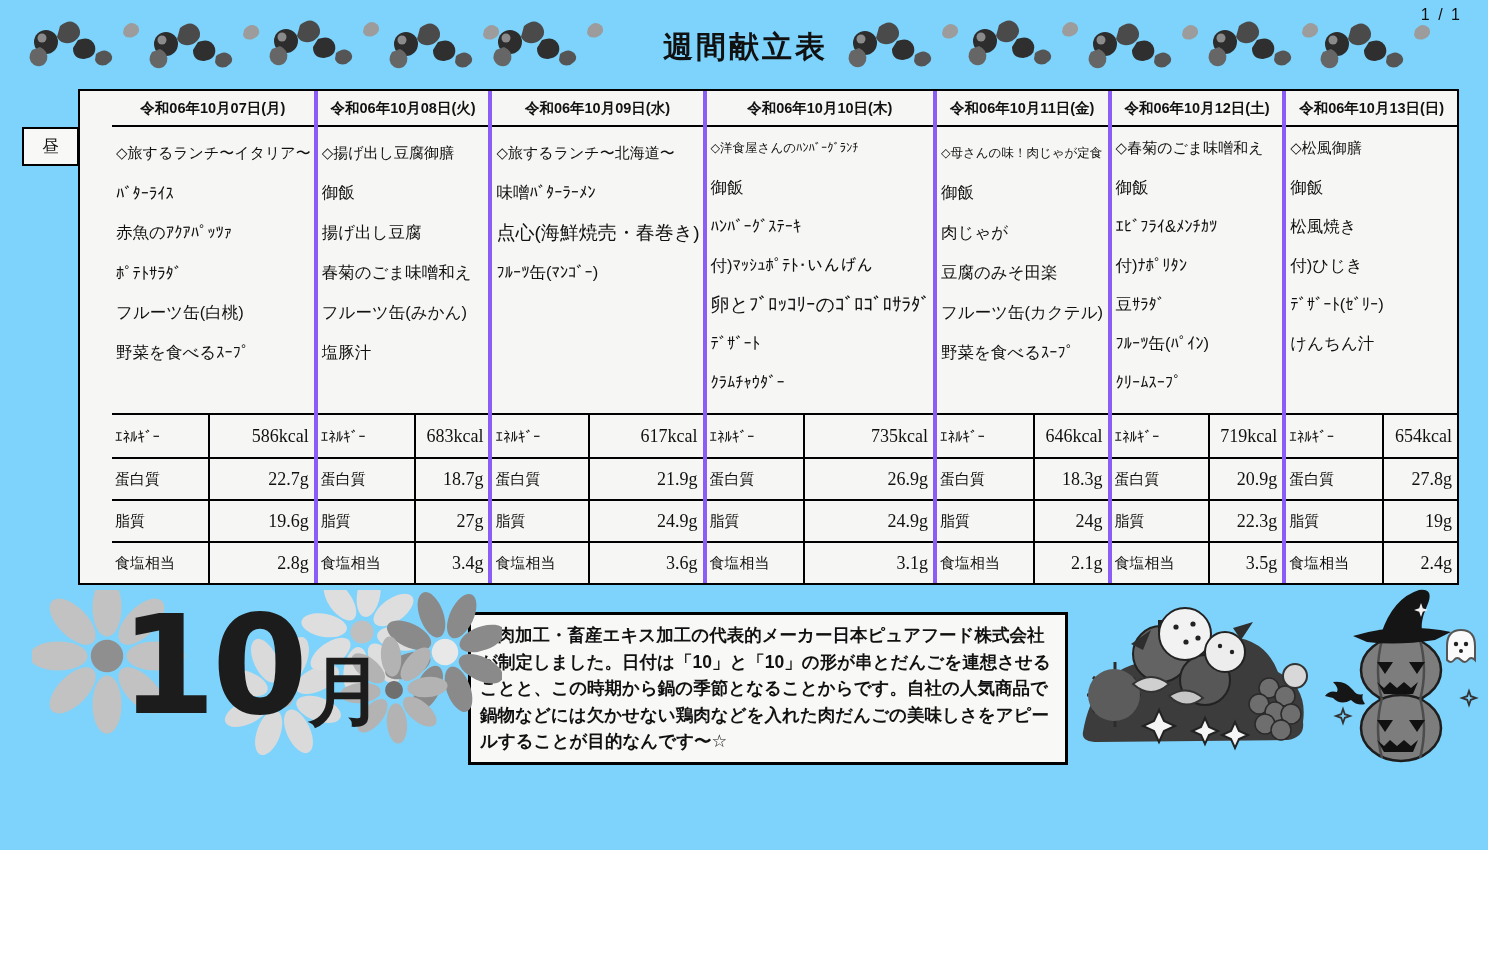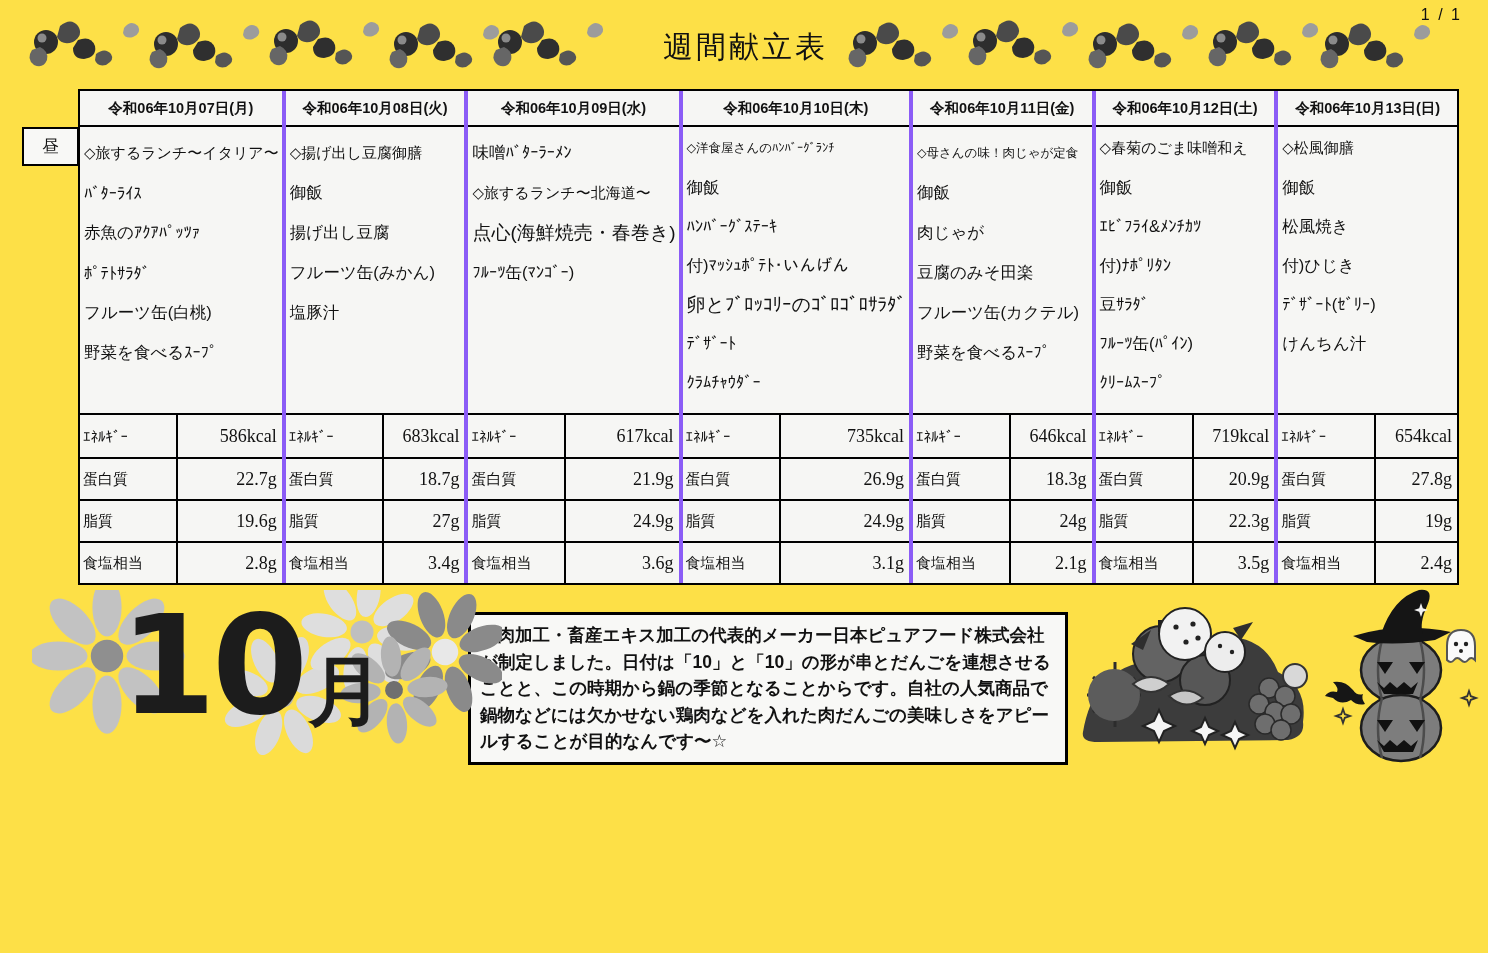--- a/index.html
+++ b/index.html
@@ -1,44 +1,44 @@
 <!DOCTYPE html>
 <html><head>
 <meta charset="utf-8">
 <style>
   * { margin:0; padding:0; box-sizing:border-box; }
   body { background:#ffffff; }
   .page {
-    position:relative; width:1488px; height:953px; overflow:hidden;
-    background:#fde047; color:#111;
+    position:relative; width:1488px; height:850px; overflow:hidden;
+    background:#7dd3fc; color:#111;
     font-family:"Liberation Sans","DejaVu Sans",sans-serif;
   }
   
   .page-number { position:absolute; top:6px; right:26px; font-size:16px; letter-spacing:2px; }
   .deco-strip { position:absolute; top:14px; height:58px; }
   .deco-left  { left:22px; }
   .deco-right { left:843px; }
   .page-title {
     position:absolute; top:27px; left:648px; width:195px; text-align:center;
-    font-size:30px; font-weight:normal; letter-spacing:3px; white-space:nowrap;
+    font-size:30px; font-weight:bold; letter-spacing:3px; white-space:nowrap;
   }
   
   .meal-box {
     position:absolute; left:22px; top:127px; width:57px; height:39px;
     border:2.5px solid #000; display:flex; align-items:center; justify-content:center;
     font-size:17px; background:#f8f8f6;
   }
   
   .menu-table {
     position:absolute; left:78px; top:89px; width:1381px;
     display:grid; grid-template-columns:repeat(7,1fr);
     border:2.5px solid #000; background:#f6f6f4;
   }
   .day-col { border-left:4px solid #8b5cf6; display:flex; flex-direction:column; }
-  .day-col:first-child { border-left:none; }
+  .day-col:first-child { border-left:none;margin-left:32px; }
   .day-date {
     height:36px; border-bottom:2.5px solid #000;
     display:flex; align-items:center; justify-content:center;
     font-size:14.5px; font-weight:bold; white-space:nowrap; overflow:hidden;
   }
   .day-items { height:286px; padding:6px 3px 0 4px; overflow:hidden; }
   .menu-item { height:40px; display:flex; align-items:center; font-size:16.5px; white-space:nowrap; }
   .day-items.count-7 .menu-item { height:39px;text-align:center; }
   .day-items.count-7 { padding-top:2px; }
   .menu-item.course-title { font-size:15px; }
@@ -144,20 +144,21 @@
           <div class="n-value">2.8g</div>
         </div>
       </div>
     </div>
       <div class="day-col">
       <div class="day-date">令和06年10月08日(火)</div>
       <div class="day-items count-6">
           <div class="menu-item course-title">◇揚げ出し豆腐御膳</div>
           <div class="menu-item">御飯</div>
           <div class="menu-item">揚げ出し豆腐</div>
+          <div class="menu-item">春菊のごま味噌和え</div>
           <div class="menu-item">フルーツ缶(みかん)</div>
           <div class="menu-item">塩豚汁</div>
         </div>
       <div class="nutri">
         <div class="n-row">
           <div class="n-label">ｴﾈﾙｷﾞｰ</div>
           <div class="n-value">683kcal</div>
         </div>
         <div class="n-row">
           <div class="n-label">蛋白質</div>
@@ -169,22 +170,22 @@
         </div>
         <div class="n-row">
           <div class="n-label">食塩相当</div>
           <div class="n-value">3.4g</div>
         </div>
       </div>
     </div>
       <div class="day-col">
       <div class="day-date">令和06年10月09日(水)</div>
       <div class="day-items count-4">
+          <div class="menu-item course-title">◇旅するランチ〜北海道〜</div>
           <div class="menu-item">味噌ﾊﾞﾀｰﾗｰﾒﾝ</div>
-          <div class="menu-item course-title">◇旅するランチ〜北海道〜</div>
           <div class="menu-item len-m">点心(海鮮焼売・春巻き)</div>
           <div class="menu-item">ﾌﾙｰﾂ缶(ﾏﾝｺﾞｰ)</div>
         </div>
       <div class="nutri">
         <div class="n-row">
           <div class="n-label">ｴﾈﾙｷﾞｰ</div>
           <div class="n-value">617kcal</div>
         </div>
         <div class="n-row">
           <div class="n-label">蛋白質</div>

